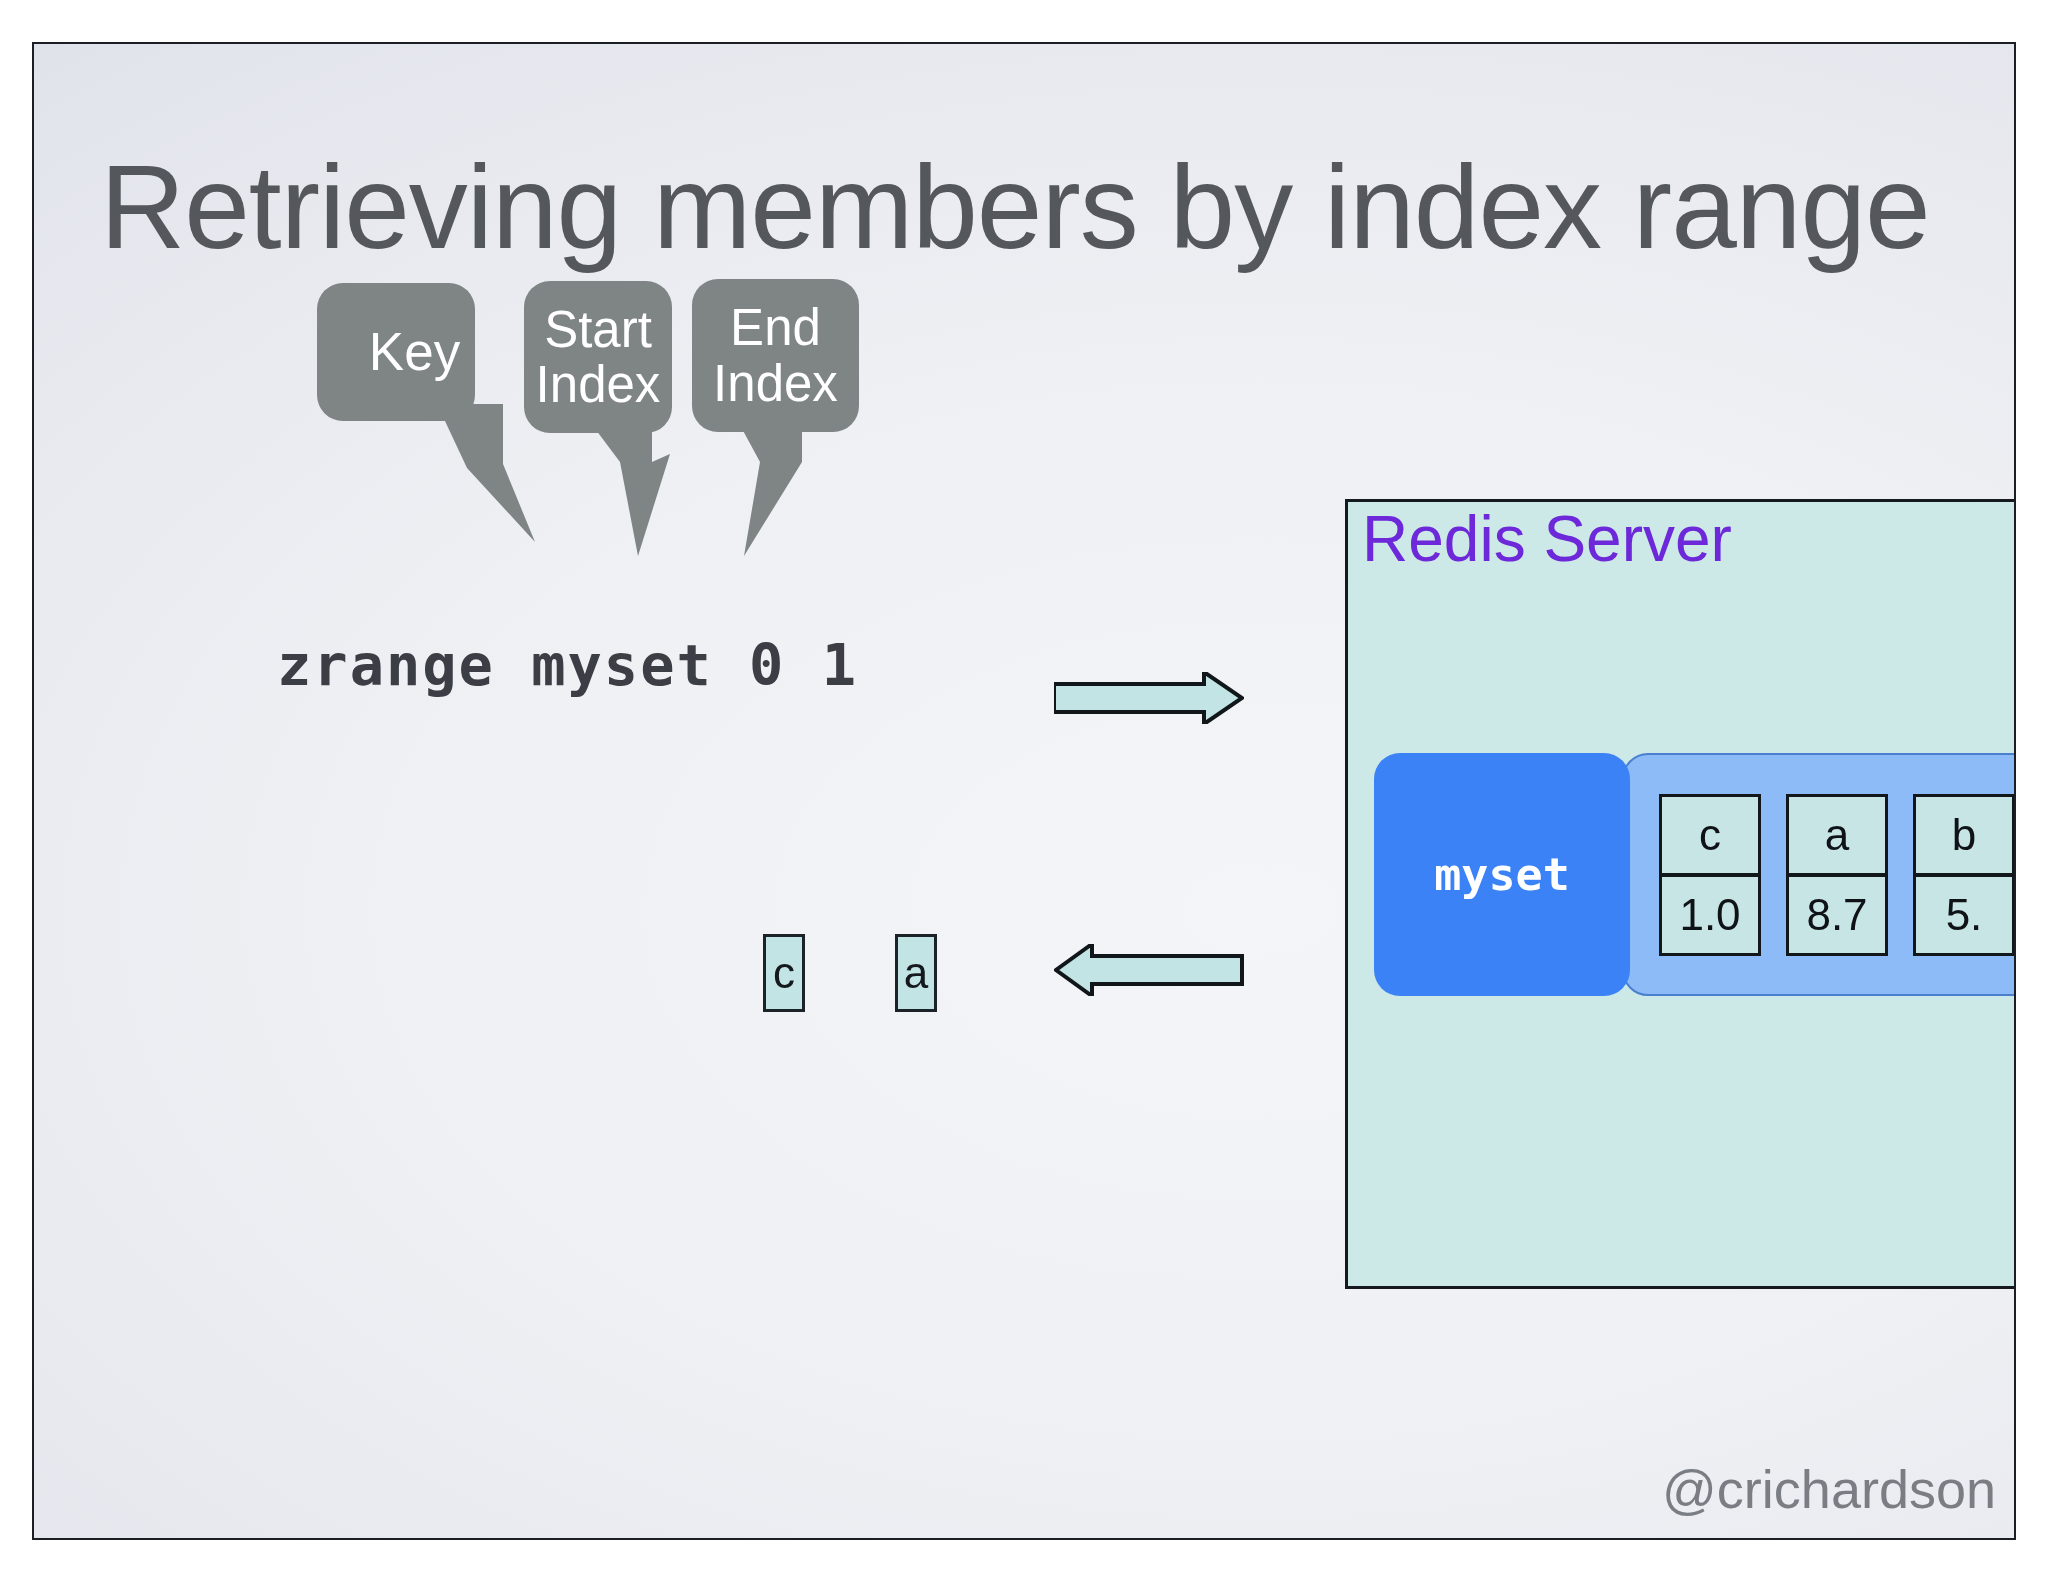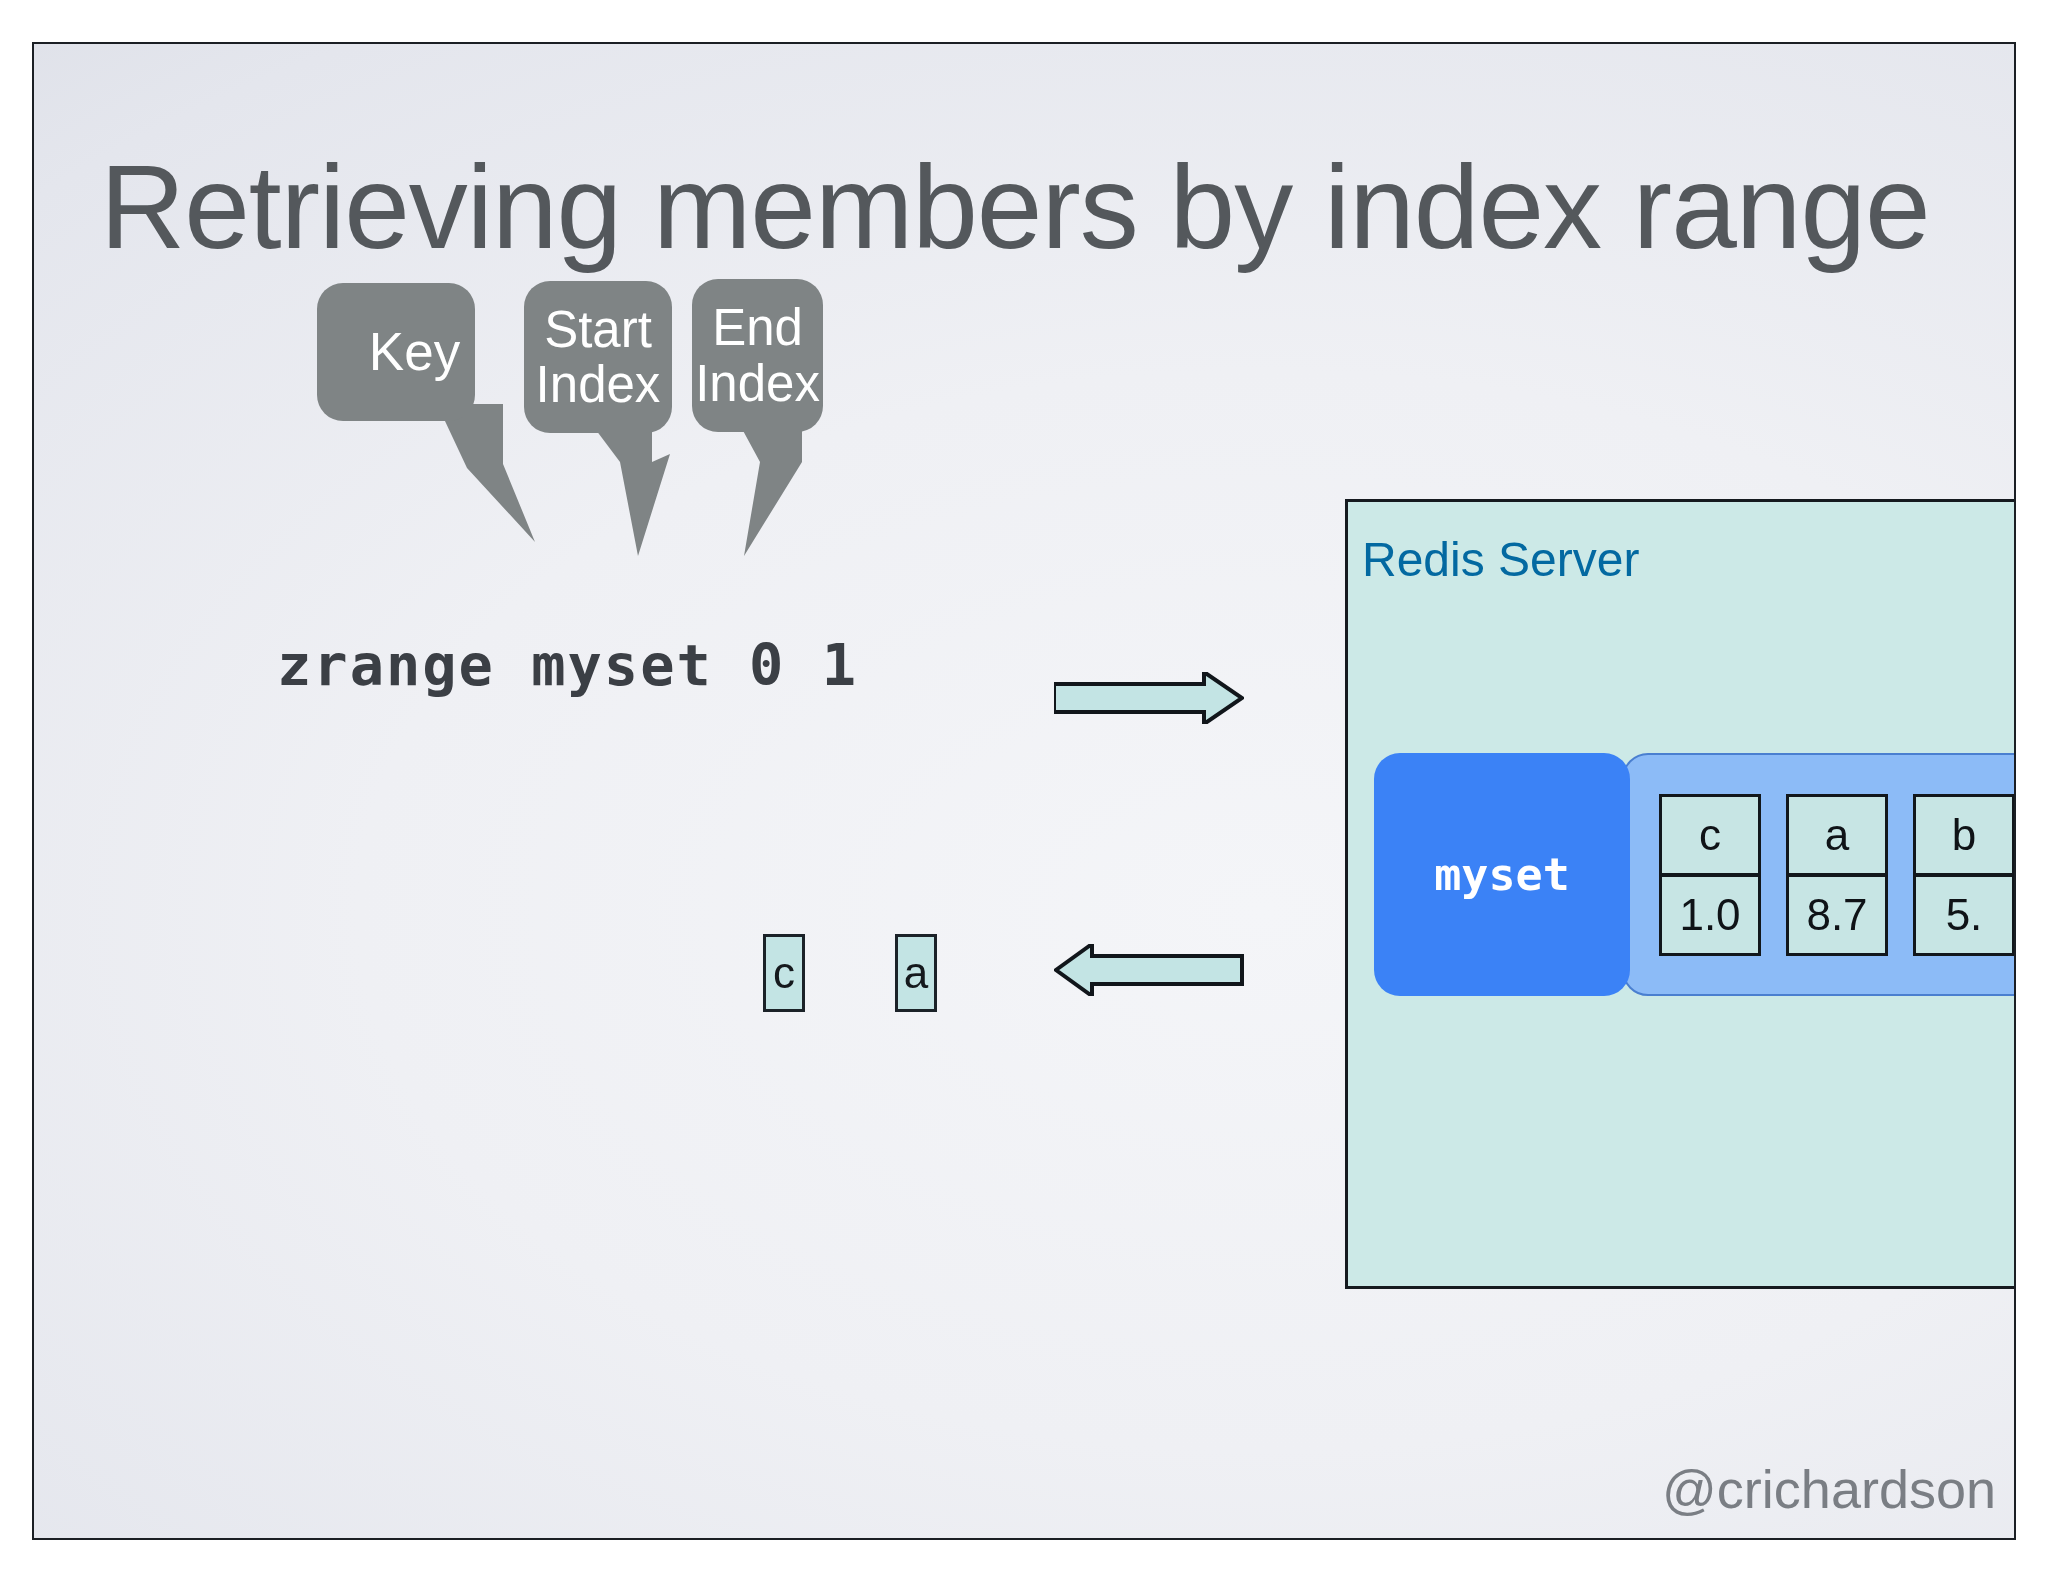--- a/index.html
+++ b/index.html
@@ -52,21 +52,21 @@
   }
   .tail{
     position:absolute;
     z-index:3;
     overflow:visible;
   }
   .tail svg{display:block;}
 
   #callout-key{ left:283px; top:239px; width:158px; height:138px; font-size:53px;padding-left:37px; }
   #callout-start{ left:490px; top:237px; width:148px; height:152px; font-size:51px; padding:0 6px; }
-  #callout-end{ left:658px; top:235px; width:131px; height:153px; font-size:51px; padding:0 6px; }
+  #callout-end{ left:658px; top:235px; width:167px; height:153px; font-size:51px; padding:0 6px; }
 
   
   #command{
     position:absolute;
     left:243px; top:588px;
     font-family:"DejaVu Sans Mono", monospace;
     font-weight:bold;
     font-size:57px;
     color:#3b3f45;
     letter-spacing:2px;
@@ -99,23 +99,23 @@
     position:absolute;
     left:1311px; top:455px;
     width:712px; height:790px;
     background:#cce9e7;
     border:3px solid #151a1f;
     box-sizing:border-box;
     z-index:1;
   }
   #redis-server-title{
     position:absolute;
-    left:14px; top:30px;
-    font-size:48px;
-    color:#0369a1;
+    left:14px; top:0;
+    font-size:64px;
+    color:#6d28d9;
     font-weight:400;
   }
 
   
   #sortedset-row{
     position:absolute;
     left:26px; top:251px;
     display:flex;
     align-items:stretch;
   }

